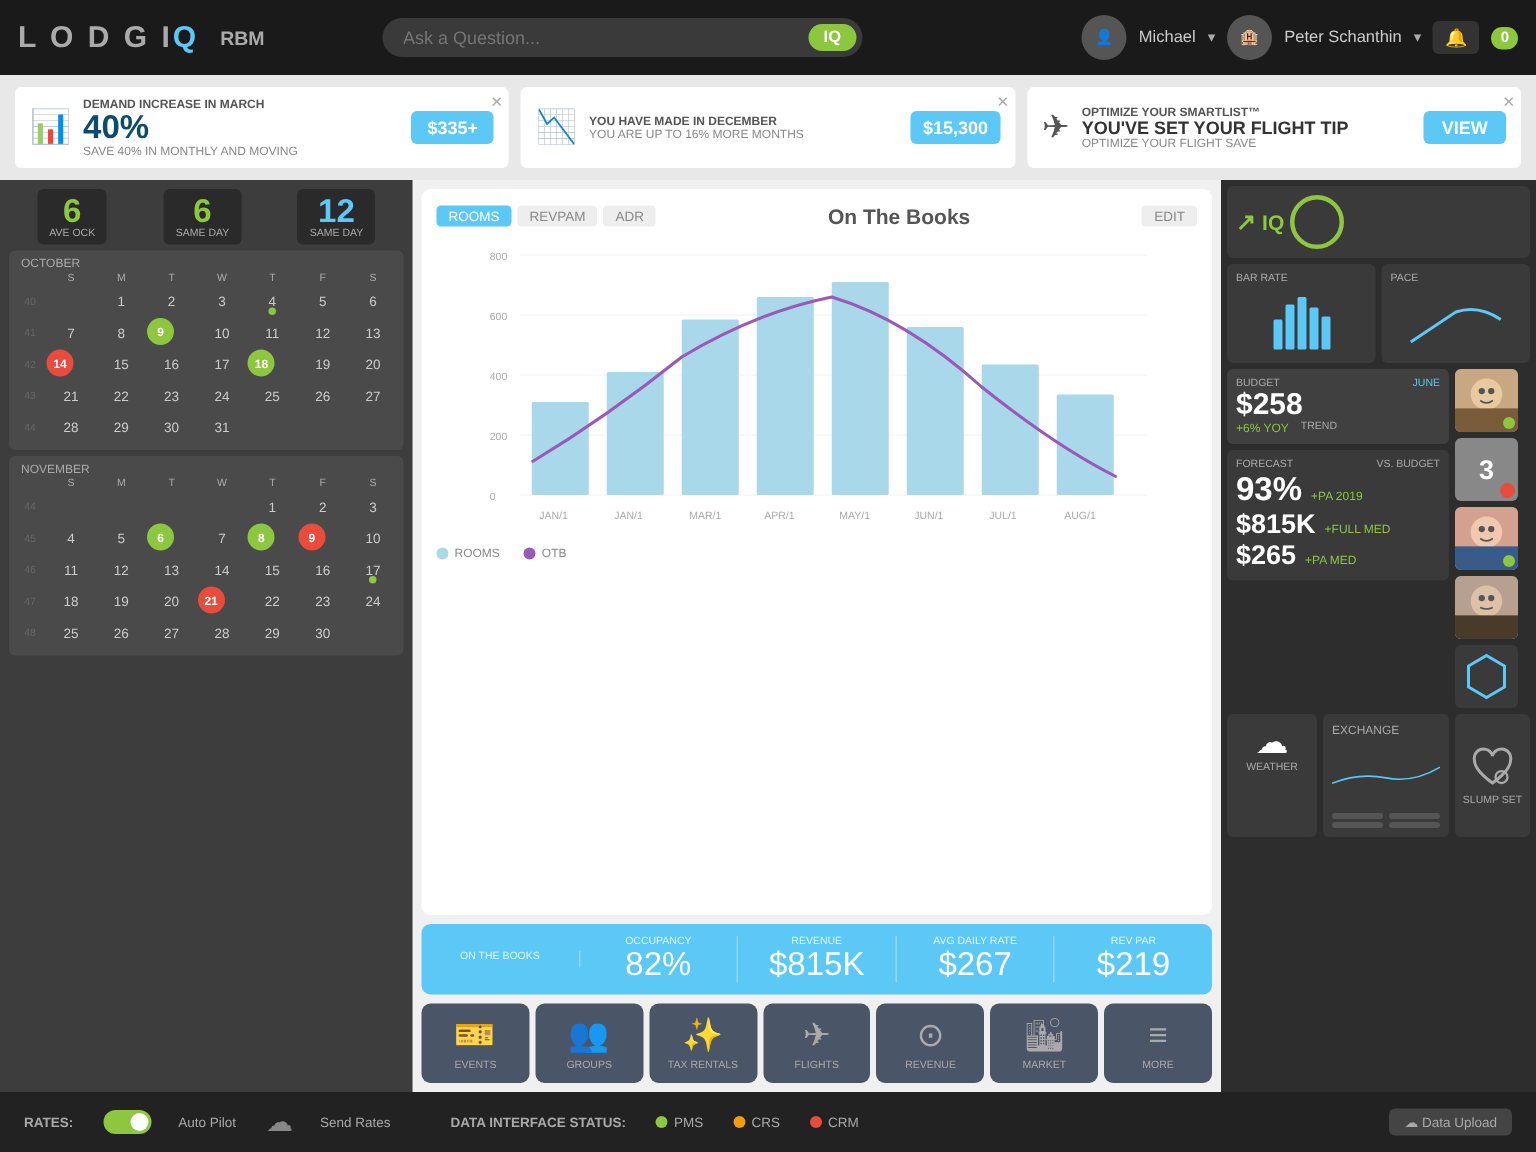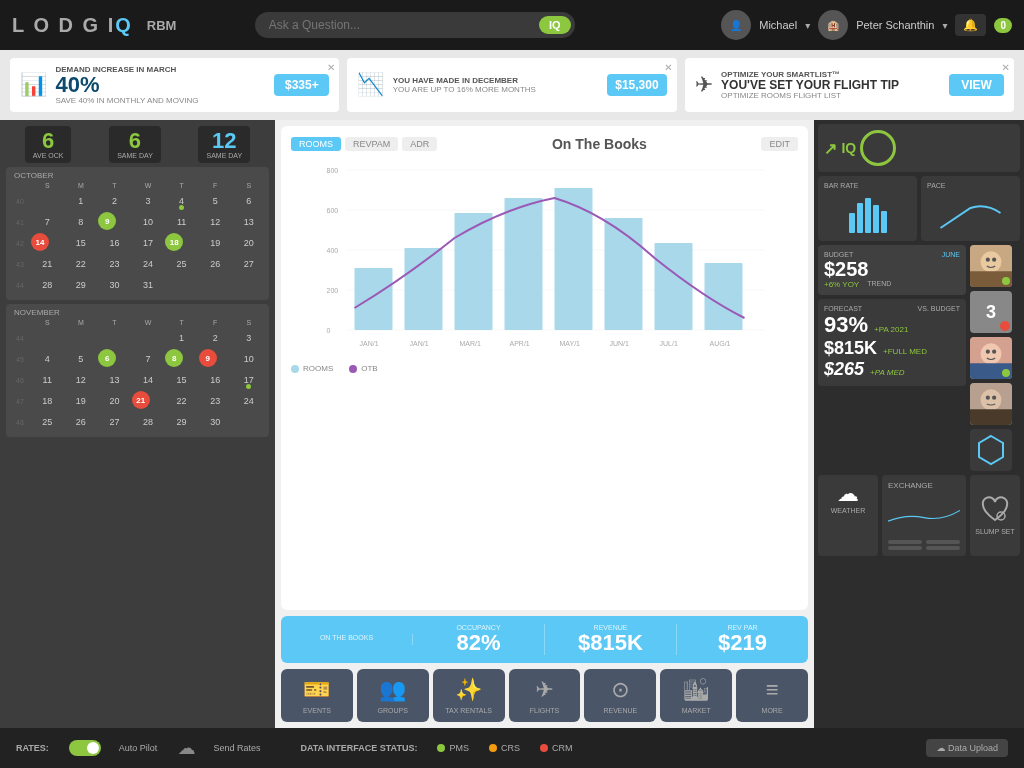--- a/index.html
+++ b/index.html
@@ -363,21 +363,21 @@
       border-right: 1px solid rgba(255,255,255,0.3);
     }
     .stat-item:last-child { border-right: none; }
     .stat-label {
       font-size: 7px;
       color: rgba(255,255,255,0.8);
       text-transform: uppercase;
     }
     .stat-value {
       font-size: 22px;
-      font-weight: bold;
+      font-weight: normal;
       color: #fff;
       line-height: 1.1;
     }
 
     
     #bottom-icons {
       display: flex;
       gap: 4px;
     }
     .bottom-icon-card {
@@ -644,21 +644,21 @@
       </div>
       <div class="alert-value-box">$15,300</div>
       <span class="alert-close">✕</span>
     </div>
 
     <div class="alert-card">
       <div class="alert-icon">✈</div>
       <div class="alert-text">
         <div class="alert-title">OPTIMIZE YOUR SMARTLIST™</div>
         <div class="alert-big" style="font-size:12px">YOU'VE SET YOUR FLIGHT TIP</div>
-        <div class="alert-sub">OPTIMIZE ROOMS FLIGHT LIST</div>
+        <div class="alert-sub">OPTIMIZE YOUR FLIGHT SAVE</div>
       </div>
       <div class="alert-value-box">VIEW</div>
       <span class="alert-close">✕</span>
     </div>
   </div>
 
   <div id="main">
 
     <div id="calendar-panel">
       <div class="cal-header">
@@ -875,20 +875,24 @@
         </div>
         <div class="stat-item">
           <div class="stat-label">OCCUPANCY</div>
           <div class="stat-value">82%</div>
         </div>
         <div class="stat-item">
           <div class="stat-label">REVENUE</div>
           <div class="stat-value">$815K</div>
         </div>
         <div class="stat-item">
+          <div class="stat-label">AVG DAILY RATE</div>
+          <div class="stat-value">$267</div>
+        </div>
+        <div class="stat-item">
           <div class="stat-label">REV PAR</div>
           <div class="stat-value">$219</div>
         </div>
       </div>
 
       <div id="bottom-icons">
         <div class="bottom-icon-card">
           <div class="bottom-icon-symbol">🎫</div>
           <div class="bottom-icon-label">EVENTS</div>
         </div>
@@ -965,27 +969,27 @@
             </div>
           </div>
 
           <div class="forecast-section">
             <div style="display:flex; justify-content:space-between;">
               <span style="font-size:7px; color:#aaa; text-transform:uppercase;">FORECAST</span>
               <span style="font-size:7px; color:#aaa;">VS. BUDGET</span>
             </div>
             <div style="display:flex; align-items:baseline; gap:6px;">
               <span class="forecast-pct">93%</span>
-              <span style="font-size:8px; color:#8dc63f;">+PA 2021</span>
+              <span style="font-size:8px; color:#8dc63f;">+PA 2019</span>
             </div>
             <div style="display:flex; align-items:baseline; gap:6px;">
               <span class="forecast-revenue">$815K</span>
               <span style="font-size:8px; color:#8dc63f;">+FULL MED</span>
             </div>
-            <div style="display:flex; align-items:baseline; gap:6px;font-style:italic;">
+            <div style="display:flex; align-items:baseline; gap:6px;">
               <span class="forecast-adr">$265</span>
               <span style="font-size:8px; color:#8dc63f;">+PA MED</span>
             </div>
           </div>
         </div>
 
         <div style="width:50px; display:flex; flex-direction:column; gap:4px;">
 
           <div class="face-avatar">
             <svg viewBox="0 0 40 40">

